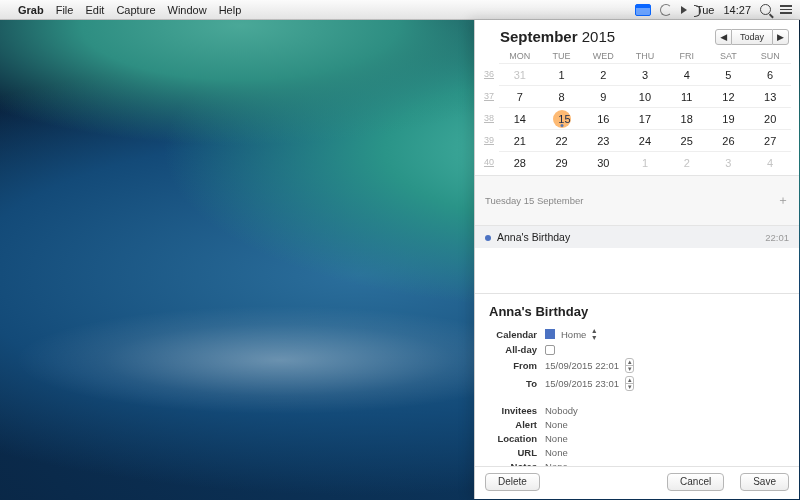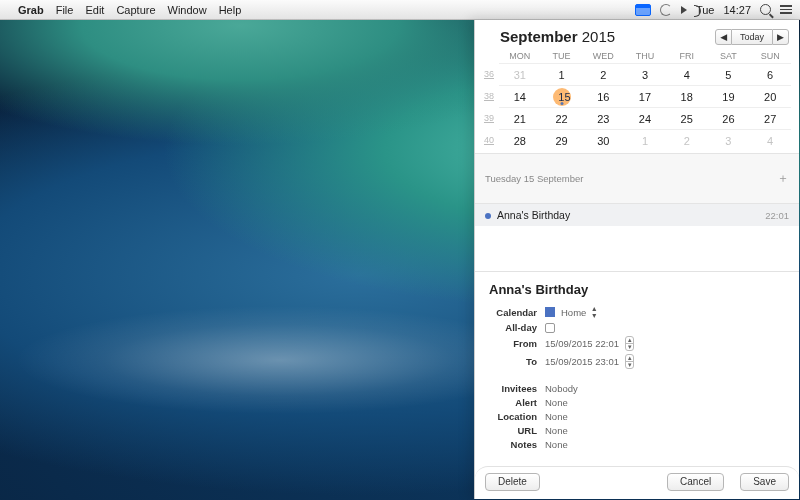--- a/index.html
+++ b/index.html
@@ -85,21 +85,21 @@
   .frow .lab { width:56px; text-align:right; font-weight:600; color:#333; padding-right:8px; }
   .frow .val { color:#666; display:flex; align-items:center; gap:6px;}
   .colorchip{width:10px;height:10px;background:#4b72c2;display:inline-block;}
   .updn{font-size:8px;line-height:7px;color:#555;}
   .cbx{width:10px;height:10px;border:1px solid #999;border-radius:2px;}
   .stepper{border:1px solid #bbb;border-radius:3px;font-size:7px;line-height:6px;display:flex;flex-direction:column;overflow:hidden;}
   .stepper span{padding:0 2px;border-bottom:1px solid #bbb;}
   .stepper span:last-child{border:none;}
   .section-gap{height:8px;}
 
-  .footer { display:flex; gap:0; padding:6px 10px 8px 10px; align-items:center; border-top:1px solid #e2e2e2;border-radius:13px;}
+  .footer { display:flex; gap:0; padding:6px 10px 8px 10px; align-items:center; border-top:1px solid #e2e2e2;}
   .footer .fspacer{flex:1;}
   .btn { height:18px; border:1px solid #b6b6b6; background:linear-gradient(#fff,#ededed); border-radius:4px; font-size:10px; padding:0 12px; line-height:16px; color:#333;}
   .footer .btn + .btn { margin-left:16px; }
 </style>
 </head>
 <body>
 
 <div class="wall"></div>
 
 <div class="menubar">
@@ -157,20 +157,30 @@
           <span class="wk">36</span>
           <div class="day muted"><span>31</span></div>
           <div class="day"><span>1</span></div>
           <div class="day"><span>2</span></div>
           <div class="day"><span>3</span></div>
           <div class="day"><span>4</span></div>
           <div class="day"><span>5</span></div>
           <div class="day"><span>6</span></div>
         </div>
         <div class="week">
+          <span class="wk">37</span>
+          <div class="day"><span>7</span></div>
+          <div class="day"><span>8</span></div>
+          <div class="day"><span>9</span></div>
+          <div class="day"><span>10</span></div>
+          <div class="day"><span>11</span></div>
+          <div class="day"><span>12</span></div>
+          <div class="day"><span>13</span></div>
+        </div>
+        <div class="week">
           <span class="wk">38</span>
           <div class="day"><span>14</span></div>
           <div class="day sel daydot"><span>15</span></div>
           <div class="day"><span>16</span></div>
           <div class="day"><span>17</span></div>
           <div class="day"><span>18</span></div>
           <div class="day"><span>19</span></div>
           <div class="day"><span>20</span></div>
         </div>
         <div class="week">

